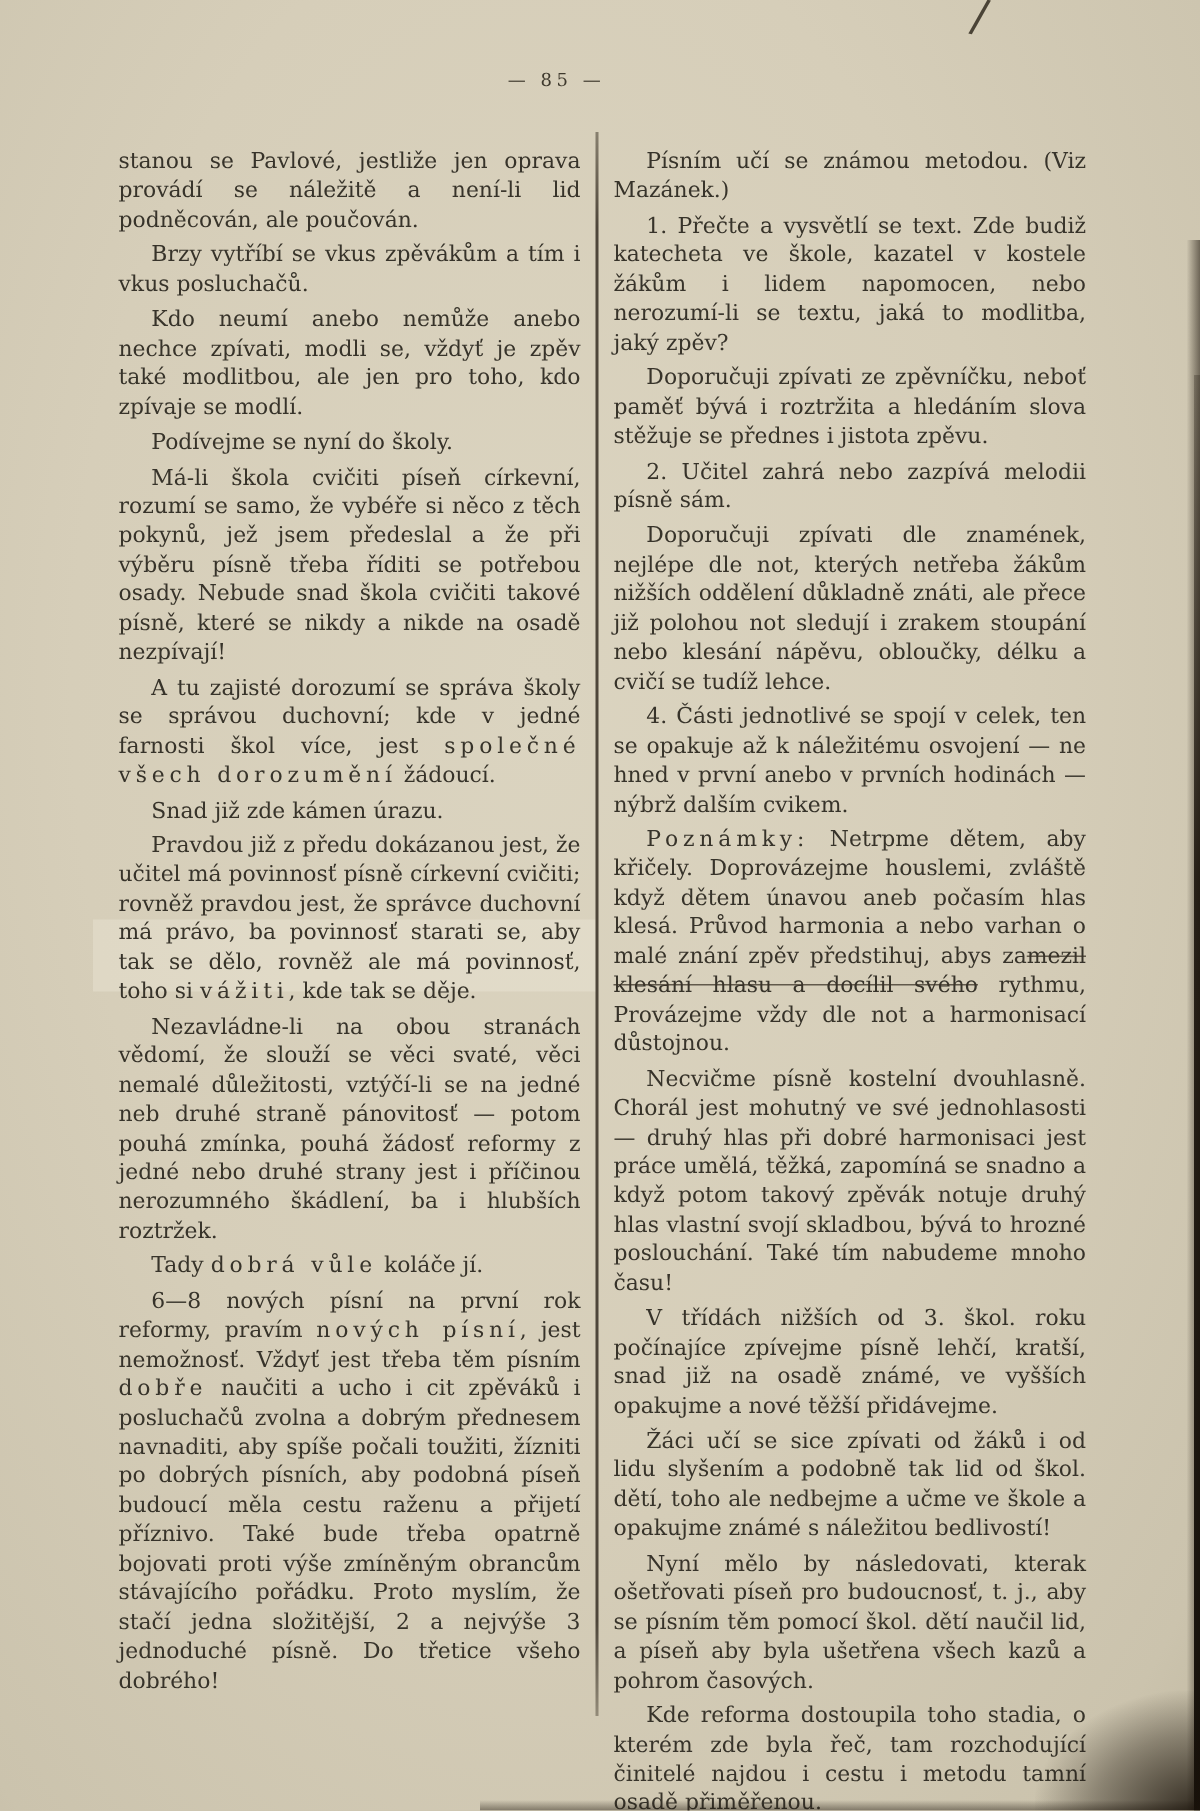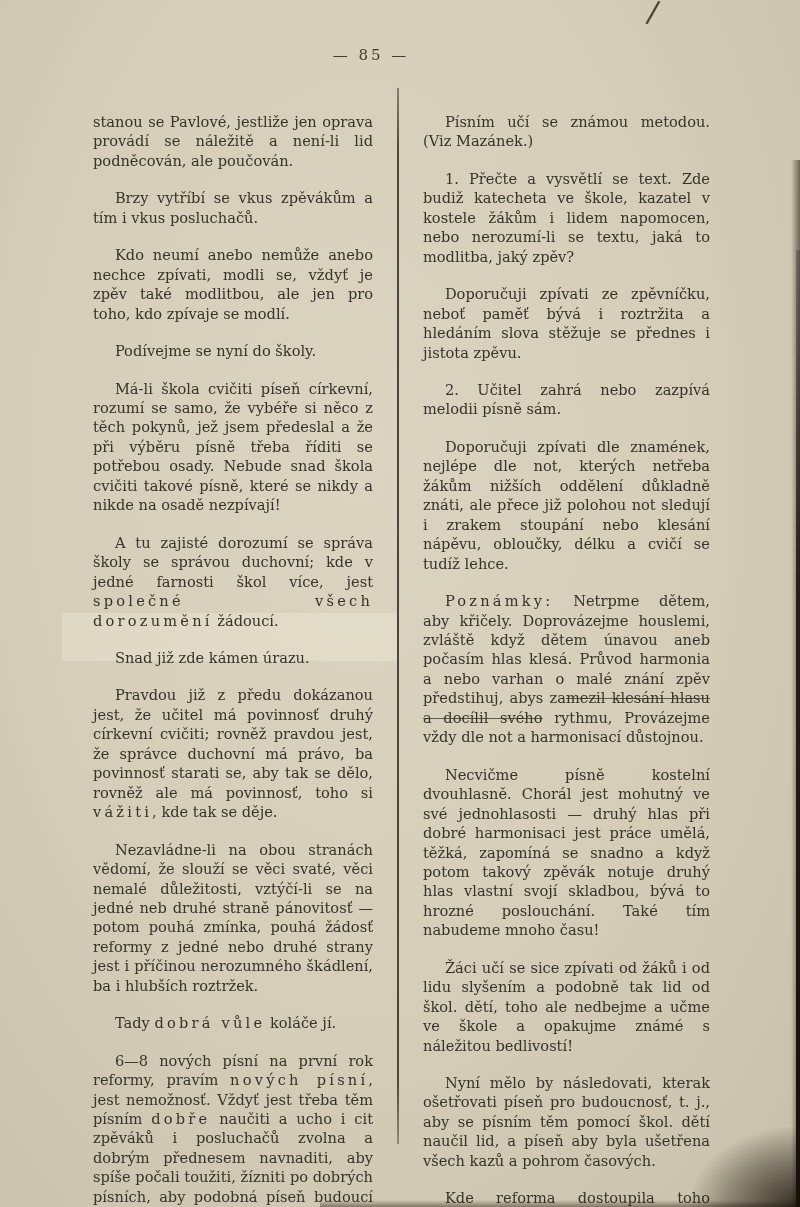--- a/index.html
+++ b/index.html
@@ -7,34 +7,34 @@
     width:800px; height:1207px; position:relative; overflow:hidden;
     font-family:"DejaVu Serif", serif;
     background:#cdc5b0;
   }
   .page {
     position:absolute; inset:0;
     background: radial-gradient(ellipse at 45% 38%, #dbd4c0 0%, #d6ceb9 50%, #cbc3ad 90%, #c2baa3 100%);
   }
   .page-number {
     position:absolute; top:46px; left:0; width:742px; text-align:center;
-    font-size:15px; letter-spacing:3px; color:#3e392d;
+    font-size:12px; letter-spacing:3px; color:#3e392d;
   }
   .corner-mark {
     position:absolute; left:648px; top:-6px; font-size:30px; color:#4a4336;
     transform:rotate(12deg); font-weight:400;
   }
   .col {
     position:absolute; top:94px; text-align:justify; color:#37332a;
     font-size:14.6px; line-height:19.45px;
     text-rendering:optimizeLegibility;
   }
   .col-left  { left:75px;  width:316px; }
   .col-right { left:405px; width:323px; }
-  .col p { margin:18px; padding:0; text-indent:1.5em; }
+  .col p { margin:4px; padding:0; text-indent:1.5em; }
   .col p.noindent { text-indent:0; }
   .spaced { letter-spacing:0.22em; }
   .struck { text-decoration:line-through; text-decoration-thickness:1px; text-decoration-color:rgba(58,50,38,0.75); }
   .divider {
     position:absolute; left:397px; top:88px; height:1056px; width:2px;
     background:linear-gradient(to bottom, rgba(70,62,48,.55), #4e463a 6%, #4e463a 94%, rgba(70,62,48,.45));
   }
   
   .edge-right {
     position:absolute; top:160px; right:0; bottom:0; width:9px;
@@ -69,36 +69,38 @@
   <div class="stain-band"></div>
 
   <div class="col col-left">
       <p class="noindent"><span>stanou se Pavlové, jestliže jen oprava provádí se náležitě a není-li lid podněcován, ale poučován.</span></p>
       <p><span>Brzy vytříbí se vkus zpěvákům a tím i vkus posluchačů.</span></p>
       <p><span>Kdo neumí anebo nemůže anebo nechce zpívati, modli se, vždyť je zpěv také modlitbou, ale jen pro toho, kdo zpívaje se modlí.</span></p>
       <p><span>Podívejme se nyní do školy.</span></p>
       <p><span>Má-li škola cvičiti píseň církevní, rozumí se samo, že vybéře si něco z těch pokynů, jež jsem předeslal a že při výběru písně třeba říditi se potřebou osady. Nebude snad škola cvičiti takové písně, které se nikdy a nikde na osadě nezpívají!</span></p>
       <p><span>A tu zajisté dorozumí se správa školy se správou duchovní; kde v jedné farnosti škol více, jest </span><span class="spaced">společné všech dorozumění</span><span> žádoucí.</span></p>
       <p><span>Snad již zde kámen úrazu.</span></p>
-      <p><span>Pravdou již z předu dokázanou jest, že učitel má povinnosť druhý církevní cvičiti; rovněž pravdou jest, že správce duchovní má právo, ba povinnosť starati se, aby tak se dělo, rovněž ale má povinnosť, toho si </span><span class="spaced">vážiti</span><span>, kde tak se děje.</span></p>
+      <p><span>Pravdou již z předu dokázanou jest, že učitel má povinnosť písně církevní cvičiti; rovněž pravdou jest, že správce duchovní má právo, ba povinnosť starati se, aby tak se dělo, rovněž ale má povinnosť, toho si </span><span class="spaced">vážiti</span><span>, kde tak se děje.</span></p>
       <p><span>Nezavládne-li na obou stranách vědomí, že slouží se věci svaté, věci nemalé důležitosti, vztýčí-li se na jedné neb druhé straně pánovitosť — potom pouhá zmínka, pouhá žádosť reformy z jedné nebo druhé strany jest i příčinou nerozumného škádlení, ba i hlubších roztržek.</span></p>
       <p><span>Tady </span><span class="spaced">dobrá vůle</span><span> koláče jí.</span></p>
       <p><span>6—8 nových písní na první rok reformy, pravím </span><span class="spaced">nových písní</span><span>, jest nemožnosť. Vždyť jest třeba těm písním </span><span class="spaced">dobře</span><span> naučiti a ucho i cit zpěváků i posluchačů zvolna a dobrým přednesem navnaditi, aby spíše počali toužiti, žízniti po dobrých písních, aby podobná píseň budoucí měla cestu raženu a přijetí příznivo. Také bude třeba opatrně bojovati proti výše zmíněným obrancům stávajícího pořádku. Proto myslím, že stačí jedna složitější, 2 a nejvýše 3 jednoduché písně. Do třetice všeho dobrého!</span></p>
     </div>
 
   <div class="divider"></div>
 
   <div class="col col-right">
       <p><span>Písním učí se známou metodou. (Viz Mazánek.)</span></p>
       <p><span>1. Přečte a vysvětlí se text. Zde budiž katecheta ve škole, kazatel v kostele žákům i lidem napomocen, nebo nerozumí-li se textu, jaká to modlitba, jaký zpěv?</span></p>
       <p><span>Doporučuji zpívati ze zpěvníčku, neboť paměť bývá i roztržita a hledáním slova stěžuje se přednes i jistota zpěvu.</span></p>
       <p><span>2. Učitel zahrá nebo zazpívá melodii písně sám.</span></p>
       <p><span>Doporučuji zpívati dle znamének, nejlépe dle not, kterých netřeba žákům nižších oddělení důkladně znáti, ale přece již polohou not sledují i zrakem stoupání nebo klesání nápěvu, obloučky, délku a cvičí se tudíž lehce.</span></p>
+      <p><span>4. Části jednotlivé se spojí v celek, ten se opakuje až k náležitému osvojení — ne hned v první anebo v prvních hodinách — nýbrž dalším cvikem.</span></p>
       <p><span class="spaced">Poznámky:</span><span> Netrpme dětem, aby křičely. Doprovázejme houslemi, zvláště když dětem únavou aneb počasím hlas klesá. Průvod harmonia a nebo varhan o malé znání zpěv předstihuj, abys za</span><span class="struck">mezil klesání hlasu a docílil svého</span><span> rythmu, Provázejme vždy dle not a harmonisací důstojnou.</span></p>
       <p><span>Necvičme písně kostelní dvouhlasně. Chorál jest mohutný ve své jednohlasosti — druhý hlas při dobré harmonisaci jest práce umělá, těžká, zapomíná se snadno a když potom takový zpěvák notuje druhý hlas vlastní svojí skladbou, bývá to hrozné poslouchání. Také tím nabudeme mnoho času!</span></p>
+      <p><span>V třídách nižších od 3. škol. roku počínajíce zpívejme písně lehčí, kratší, snad již na osadě známé, ve vyšších opakujme a nové těžší přidávejme.</span></p>
       <p><span>Žáci učí se sice zpívati od žáků i od lidu slyšením a podobně tak lid od škol. dětí, toho ale nedbejme a učme ve škole a opakujme známé s náležitou bedlivostí!</span></p>
       <p><span>Nyní mělo by následovati, kterak ošetřovati píseň pro budoucnosť, t. j., aby se písním těm pomocí škol. dětí naučil lid, a píseň aby byla ušetřena všech kazů a pohrom časových.</span></p>
       <p><span>Kde reforma dostoupila toho stadia, o kterém zde byla řeč, tam rozchodující činitelé najdou i cestu i metodu tamní osadě přiměřenou.</span></p>
     </div>
 
   <div class="edge-right"></div>
   <div class="edge-right-core"></div>
   <div class="edge-bottom"></div>
   <div class="corner-shadow-br"></div>
 

